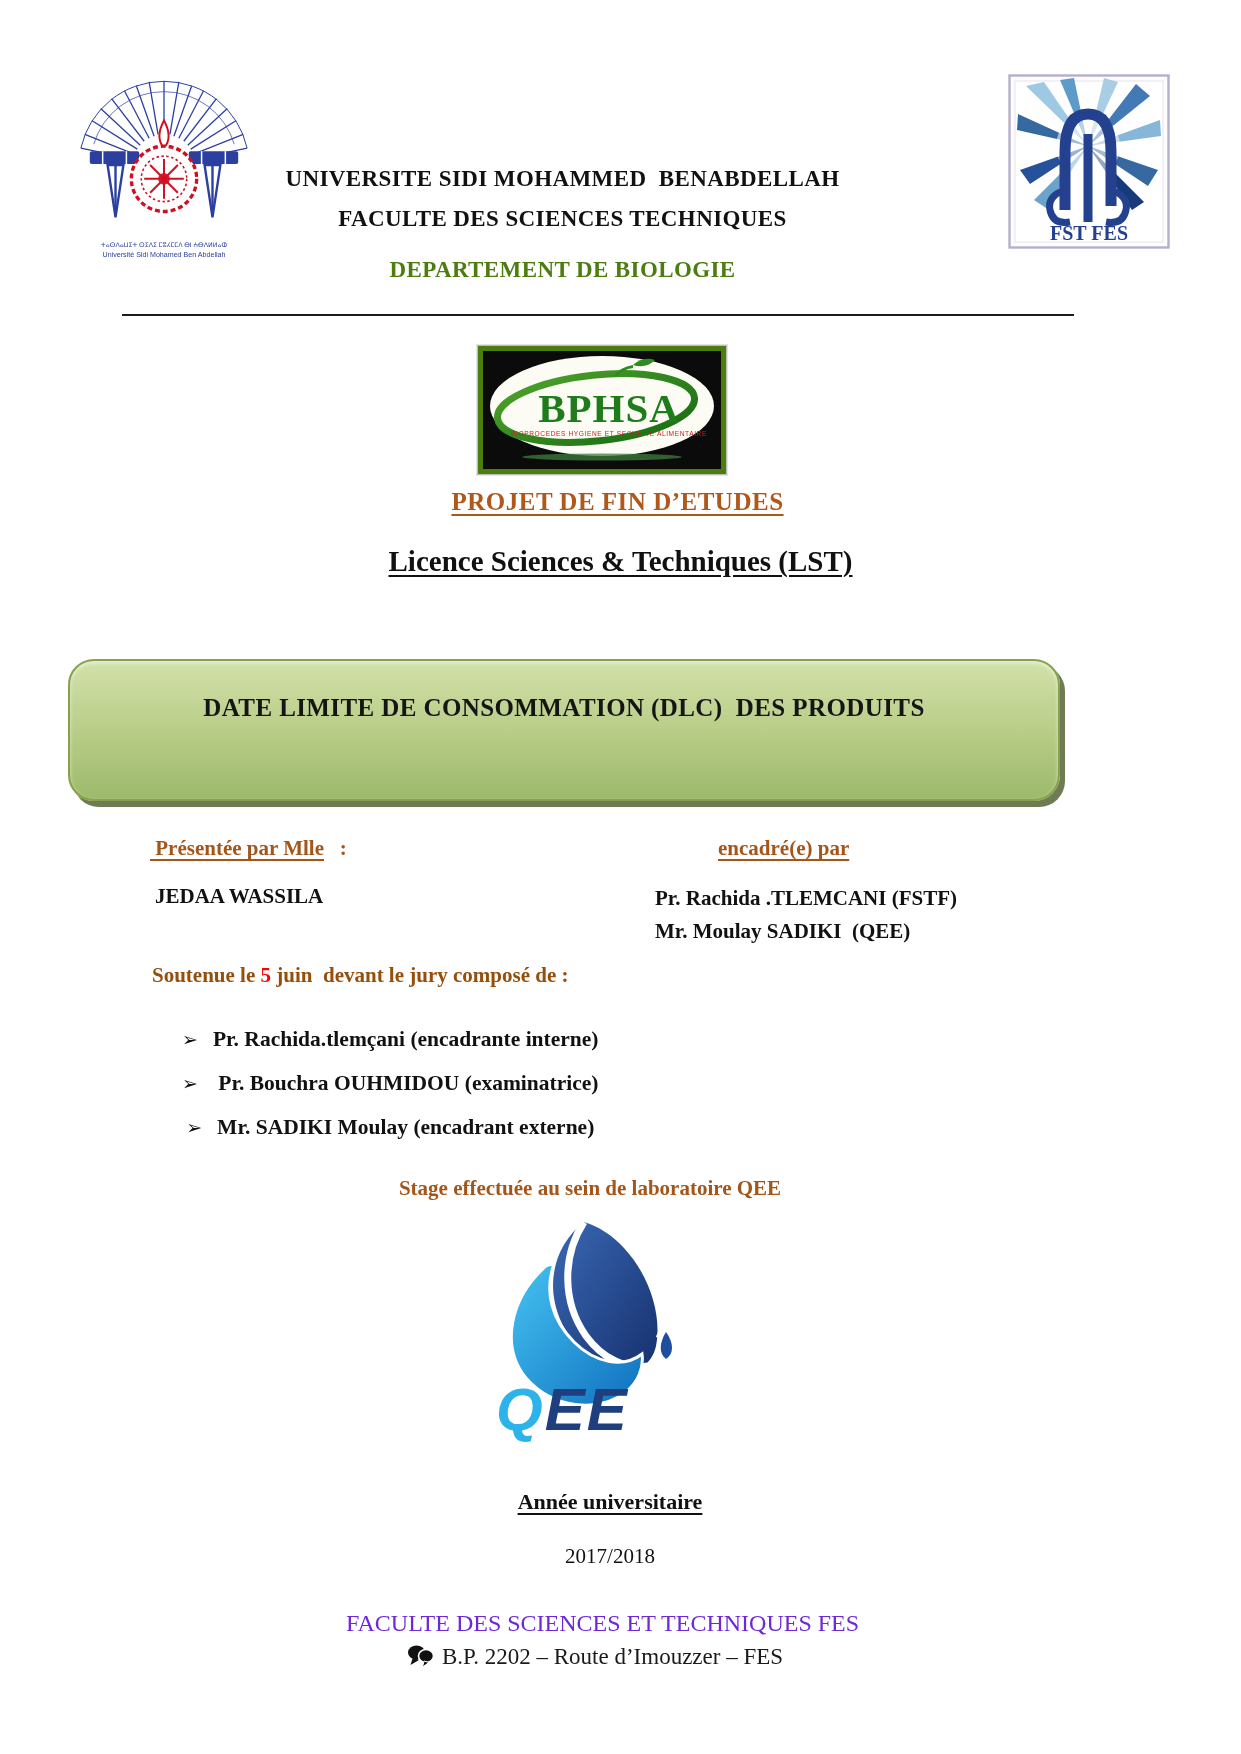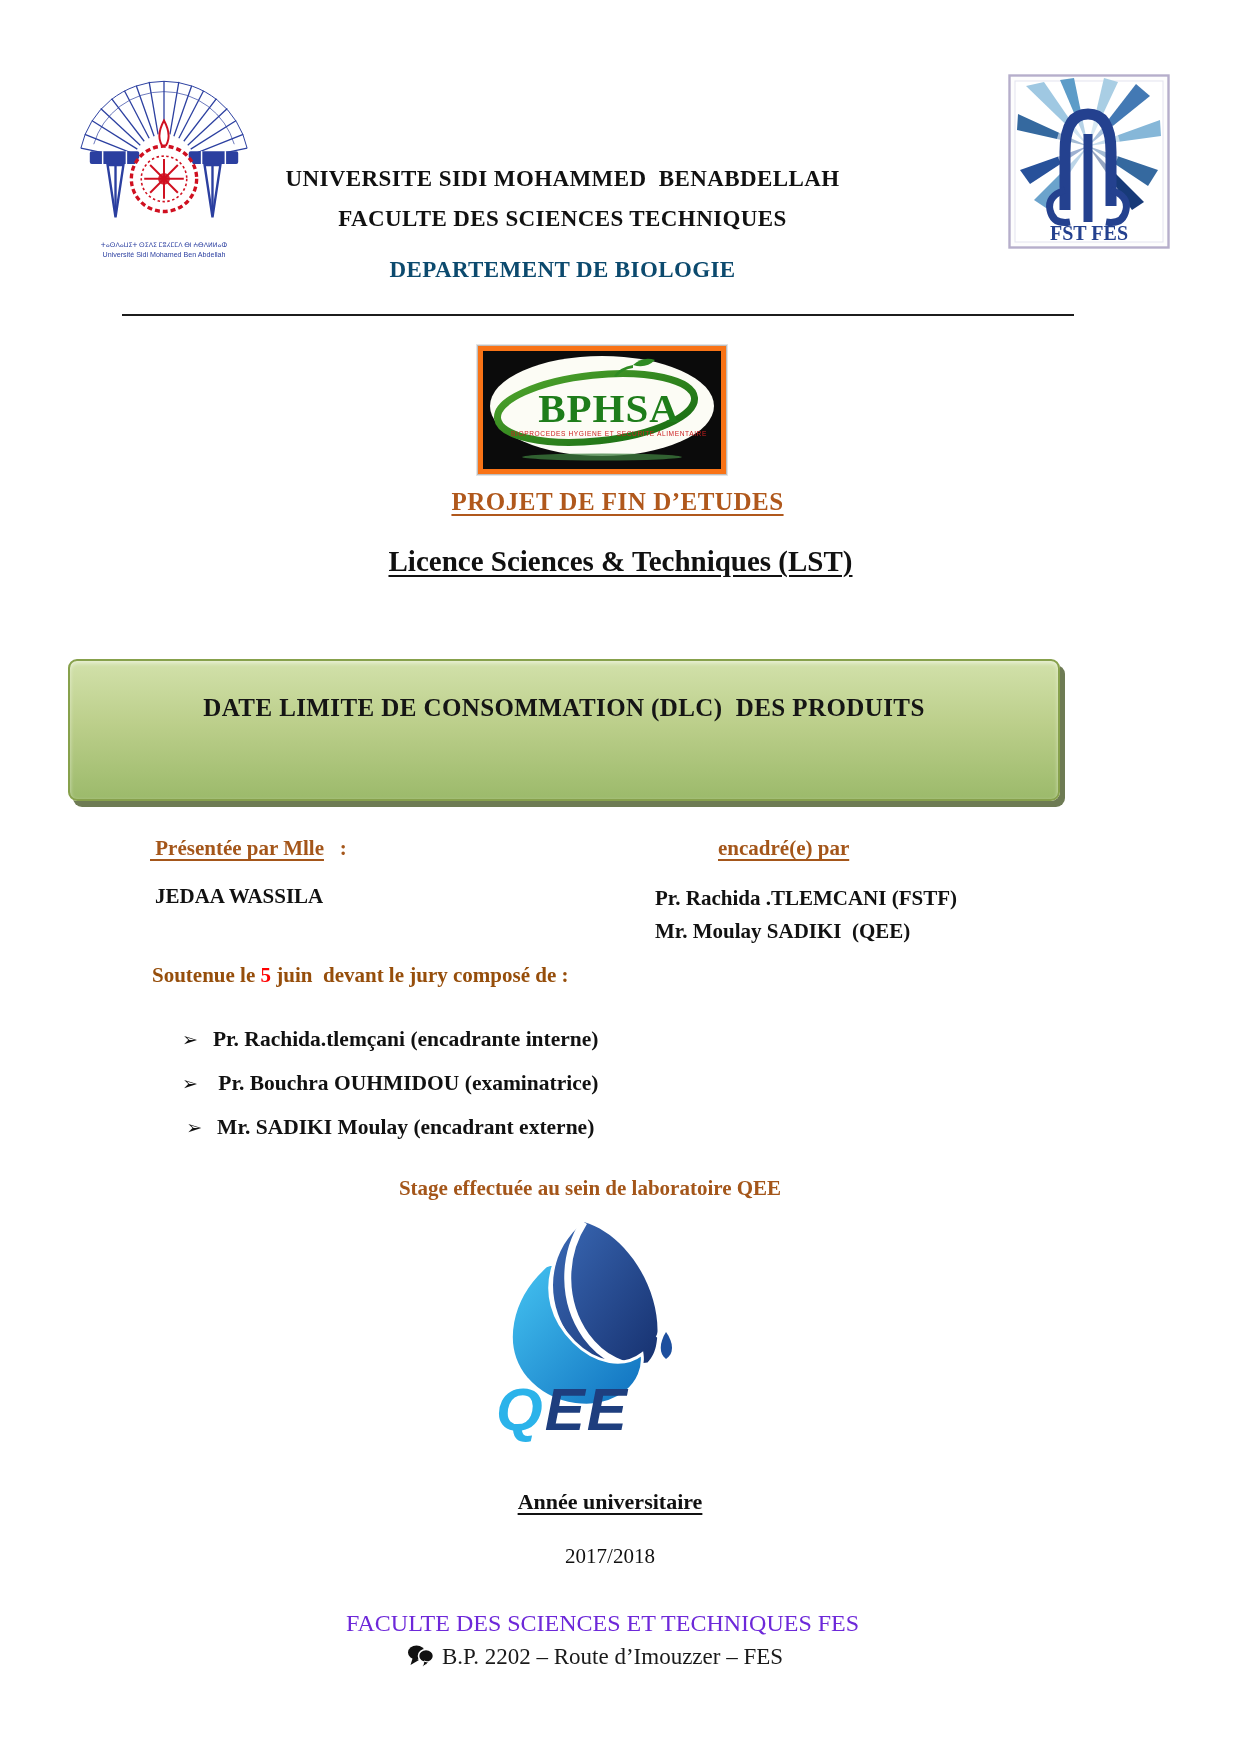--- a/index.html
+++ b/index.html
@@ -6,42 +6,42 @@
   .page{
     position:relative;width:1241px;height:1754px;margin:0 auto;background:#ffffff;
     font-family:"Liberation Serif", serif;color:#111;overflow:hidden;
   }
   .page [data-bind]{white-space:pre;}
 
   
   .hdr-line{position:absolute;left:0;width:1125px;text-align:center;font-weight:bold;}
   .hdr-university{top:166px;font-size:23px;letter-spacing:.4px;}
   .hdr-faculty{top:206px;font-size:23px;letter-spacing:.4px;}
-  .hdr-department{top:257px;font-size:23px;color:#0c4a6e;letter-spacing:.4px;}
+  .hdr-department{top:257px;font-size:23px;color:#4d7c0f;letter-spacing:.4px;}
   .hdr-rule{position:absolute;top:314px;left:122px;width:952px;border-top:2px solid #1c1c1c;}
 
   
   .usmba-logo{position:absolute;left:70px;top:66px;width:188px;height:196px;}
   .fst-logo{position:absolute;left:1008px;top:74px;width:162px;height:180px;}
-  .bphsa-logo{position:absolute;left:477px;top:345px;background:#f97316;border:1px solid #bdbdbd;outline:1px solid #e4e4e4;padding:5px;}
+  .bphsa-logo{position:absolute;left:477px;top:345px;background:#4d7c0f;border:1px solid #bdbdbd;outline:1px solid #e4e4e4;padding:5px;}
   .bphsa-inner{display:block;}
   .qee-logo{position:absolute;left:466px;top:1216px;width:218px;height:226px;}
 
   
   .projet-title{position:absolute;top:488px;left:0;width:1235px;text-align:center;
     font-size:25px;font-weight:bold;color:#b0581c;text-decoration:underline;text-decoration-thickness:2px;text-underline-offset:4px;letter-spacing:.5px;}
   .degree-line{position:absolute;top:545px;left:0;width:1241px;text-align:center;
     font-size:29px;font-weight:bold;text-decoration:underline;text-decoration-thickness:2px;text-underline-offset:4px;}
   .specialty-line{position:absolute;top:600px;left:0;width:1241px;text-align:center;
     font-size:23px;font-weight:bold;text-decoration:underline;text-decoration-thickness:2px;text-underline-offset:4px;}
 
   
   .title-box{
     position:absolute;top:659px;left:68px;width:988px;height:138px;
-    border:2px solid #87a14c;border-radius:9px;
+    border:2px solid #87a14c;border-radius:26px;
     background:linear-gradient(180deg,#d2e1aa 0%,#bccf8b 45%,#9cba6b 100%);
     box-shadow:5px 6px 0 #6e7b54, inset 0 2px 4px rgba(255,255,255,.55);
   }
   .title-box-text{padding-top:20px;text-align:center;font-size:25px;font-weight:bold;line-height:53px;color:#151515;letter-spacing:.4px;}
 
   
   .brown{color:#a4561a;}
   .presented-label{position:absolute;left:150px;top:836px;font-size:21px;font-weight:bold;}
   .presented-label .ul{ text-decoration:underline;text-decoration-thickness:2px;text-underline-offset:4px;}
   .encadre-label{position:absolute;left:718px;top:836px;font-size:21px;font-weight:bold;

